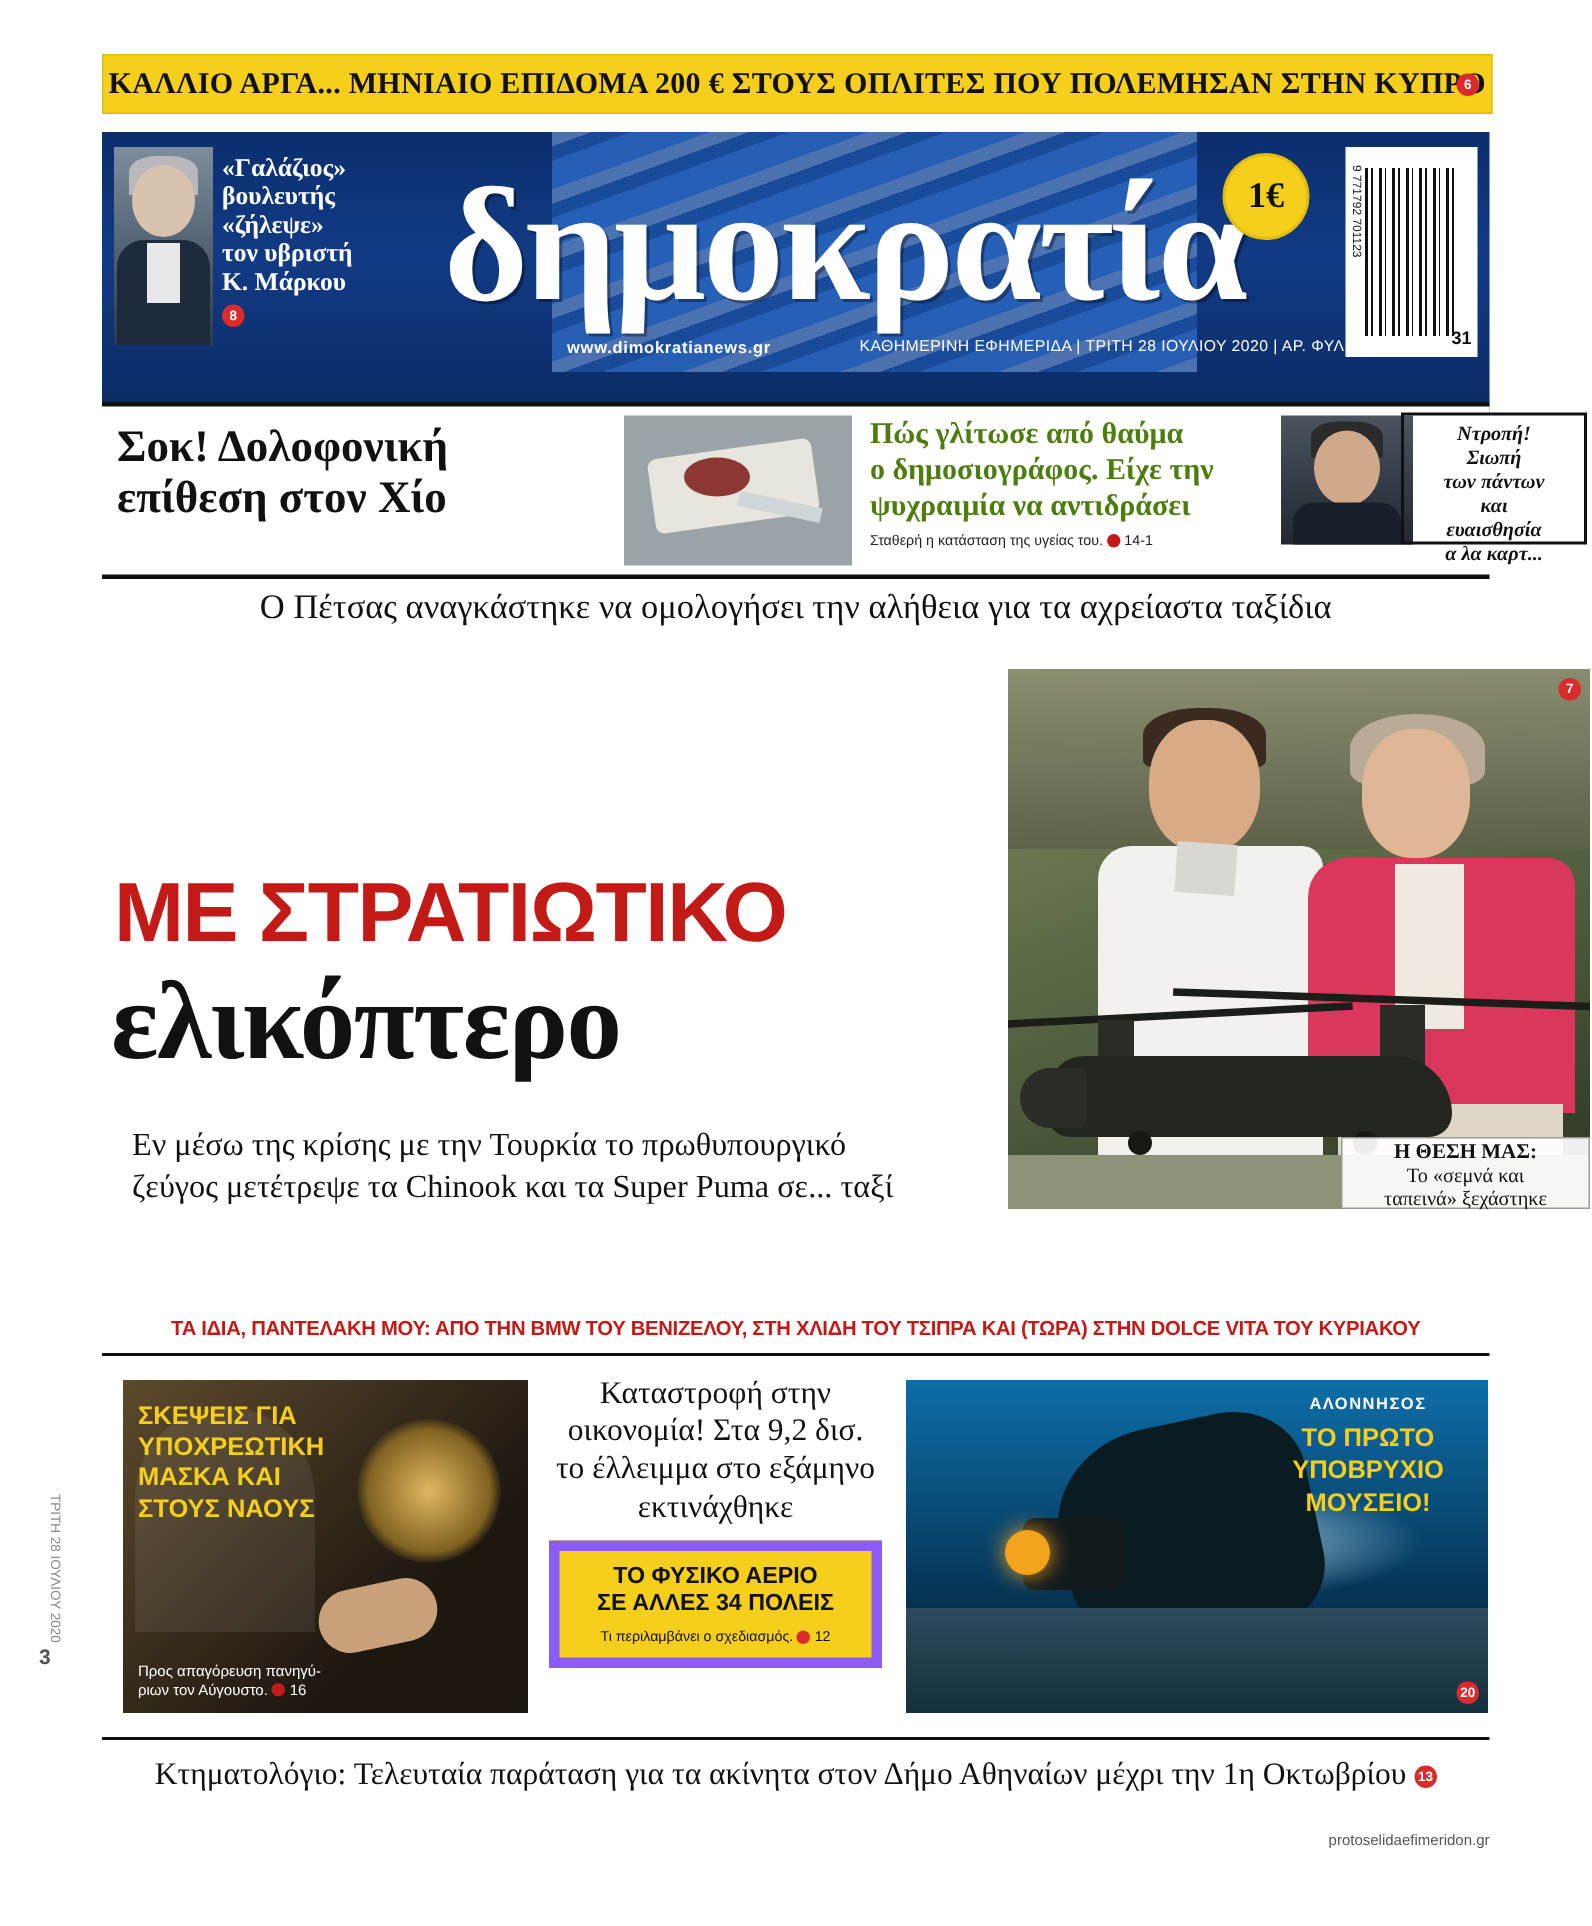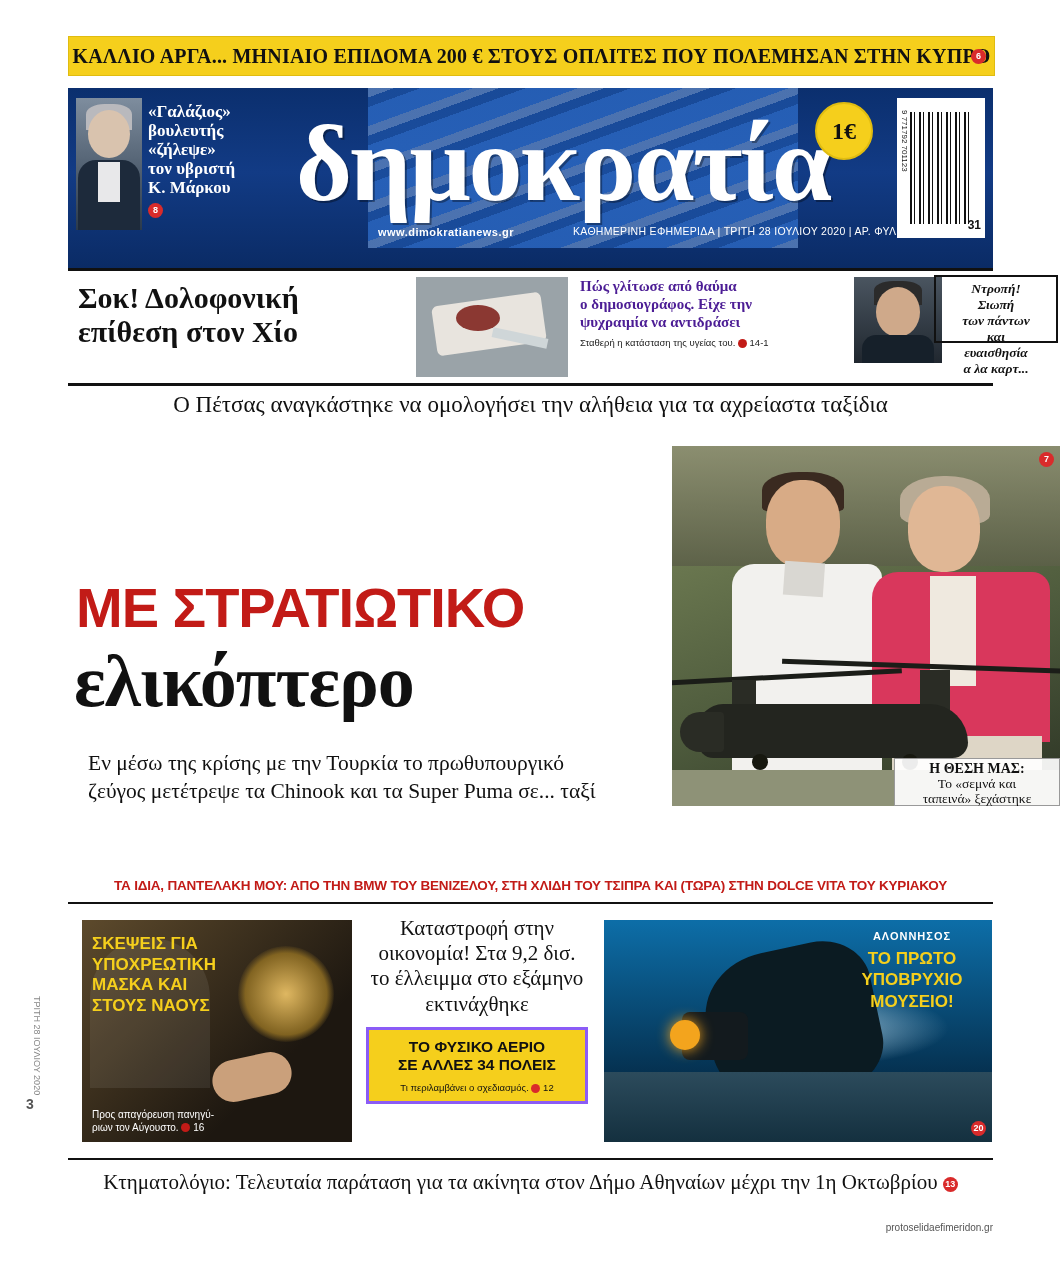--- a/index.html
+++ b/index.html
@@ -39,27 +39,27 @@
 
   
   .strip2{position:absolute;left:68px;top:268px;width:925px;height:112px;background:#fff;border-top:3px solid #111;border-bottom:3px solid #111;}
   .s2-head{position:absolute;left:10px;top:10px;width:330px;}
   .s2-head .l1,.s2-head .l2{font-family:"Liberation Serif",serif;font-weight:bold;font-size:30px;line-height:1.12;color:#111;}
   .s2-img{position:absolute;left:348px;top:6px;width:152px;height:100px;background:#9aa3a8;overflow:hidden;}
   .s2-img .gauze{position:absolute;left:18px;top:22px;width:110px;height:50px;background:#e8e4de;transform:rotate(-8deg);border-radius:6px;}
   .s2-img .blood{position:absolute;left:40px;top:28px;width:44px;height:26px;background:#7a1a14;border-radius:50%;opacity:.85;}
   .s2-img .tube{position:absolute;left:76px;top:56px;width:56px;height:10px;background:#cfd6d8;transform:rotate(12deg);}
   .s2-mid{position:absolute;left:512px;top:6px;width:270px;}
-  .s2-mid .ln{font-family:"Liberation Serif",serif;font-weight:bold;font-size:15px;line-height:1.2;color:#4c1d95;}
+  .s2-mid .ln{font-family:"Liberation Serif",serif;font-weight:bold;font-size:20px;line-height:1.2;color:#4d7c0f;}
   .s2-mid .cap{margin-top:6px;font-family:"Liberation Sans",sans-serif;font-size:9.5px;color:#222;}
   .s2-portrait{position:absolute;left:786px;top:6px;width:88px;height:86px;background:linear-gradient(180deg,#4a5560,#20272f);overflow:hidden;}
   .s2-portrait .f{position:absolute;left:22px;top:10px;width:44px;height:50px;border-radius:50%;background:#cfa98a;}
   .s2-portrait .h{position:absolute;left:20px;top:4px;width:48px;height:24px;border-radius:40% 40% 0 0;background:#2b2b2b;}
   .s2-portrait .bd{position:absolute;left:8px;top:58px;width:72px;height:32px;background:#16202a;border-radius:14px 14px 0 0;}
-  .s2-right{position:absolute;left:866px;top:4px;width:124px;height:68px;border:2px solid #111;padding:4px 19px;box-sizing:border-box;}
+  .s2-right{position:absolute;left:866px;top:4px;width:124px;height:88px;border:2px solid #111;padding:4px 19px;box-sizing:border-box;}
   .s2-right .ln{font-family:"Liberation Serif",serif;font-weight:bold;font-style:italic;font-size:13.5px;line-height:1.18;text-align:center;}
 
   
   .kicker{position:absolute;left:68px;top:392px;width:925px;font-family:"Liberation Serif",serif;font-size:23px;color:#111;text-align:center;}
 
   
   .mainzone{position:absolute;left:68px;top:432px;width:925px;height:440px;}
   .h-bolt{position:absolute;left:6px;top:14px;font-family:"Liberation Sans",sans-serif;font-weight:bold;font-size:128px;line-height:.92;letter-spacing:-3px;color:#111;}
   .h-me{position:absolute;left:8px;top:148px;font-family:"Liberation Sans",sans-serif;font-weight:bold;font-size:56px;line-height:1;color:#c21b17;letter-spacing:-1px;}
   .h-eli{position:absolute;left:6px;top:212px;font-family:"Liberation Serif",serif;font-weight:bold;font-size:74px;line-height:1;color:#111;letter-spacing:-1px;}
@@ -102,21 +102,21 @@
   .b1 .bg{position:absolute;inset:0;background:linear-gradient(135deg,#5d4a2c,#1d1710 70%);}
   .b1 .chandelier{position:absolute;right:18px;top:26px;width:96px;height:96px;border-radius:50%;background:radial-gradient(circle,#f3c86a,#8a6a22 60%,rgba(0,0,0,0) 72%);opacity:.9;}
   .b1 .arch{position:absolute;left:8px;top:18px;width:120px;height:150px;border-radius:60px 60px 0 0;background:rgba(255,255,255,.08);}
   .b1 .hand{position:absolute;left:130px;bottom:44px;width:80px;height:42px;background:#caa07b;border-radius:22px;transform:rotate(-12deg);}
   .b1-txt{position:absolute;left:10px;top:14px;width:150px;color:#f5cf1c;font-family:"Liberation Sans",sans-serif;font-weight:bold;font-size:17px;line-height:1.22;}
   .b1-cap{position:absolute;left:10px;bottom:8px;width:190px;color:#fff;font-family:"Liberation Sans",sans-serif;font-size:10px;line-height:1.25;}
 
   .b2{position:absolute;left:366px;top:916px;width:222px;height:226px;}
   .b2 .h{font-family:"Liberation Serif",serif;font-size:21px;line-height:1.2;text-align:center;color:#111;}
   .b2 .p{margin-top:8px;font-family:"Liberation Sans",sans-serif;font-size:10.5px;line-height:1.35;text-align:justify;color:#111;}
-  .b2 .box{margin-top:10px;background:#f5cf1c;border:3px solid #8b5cf6;padding:8px 6px;text-align:center;}
+  .b2 .box{margin-top:10px;background:#f5cf1c;border:7px solid #8b5cf6;padding:8px 6px;text-align:center;}
   .b2 .box .t{font-family:"Liberation Sans",sans-serif;font-weight:bold;font-size:15.5px;line-height:1.2;color:#111;}
   .b2 .box .c{margin-top:7px;font-family:"Liberation Sans",sans-serif;font-size:9.5px;color:#111;}
 
   .b3{position:absolute;left:604px;top:920px;width:388px;height:222px;overflow:hidden;background:#0a3c63;}
   .b3 .water{position:absolute;inset:0;background:linear-gradient(180deg,#0d6ea8,#05304f 70%,#021a2c);}
   .b3 .light{position:absolute;left:196px;top:68px;width:150px;height:80px;background:radial-gradient(ellipse at left,#d8f2ff,rgba(216,242,255,0) 70%);opacity:.8;}
   .b3 .diver{position:absolute;left:104px;top:28px;width:170px;height:150px;background:#0b1b22;border-radius:40% 30% 30% 40%;transform:rotate(-12deg);}
   .b3 .cam{position:absolute;left:78px;top:92px;width:66px;height:48px;background:#131a1e;border-radius:8px;}
   .b3 .lens{position:absolute;left:66px;top:100px;width:30px;height:30px;border-radius:50%;background:#f3a41d;box-shadow:0 0 14px #f3a41d;}
   .b3 .reef{position:absolute;left:0;bottom:0;width:388px;height:70px;background:linear-gradient(180deg,#2c4b5c,#14303f);}

